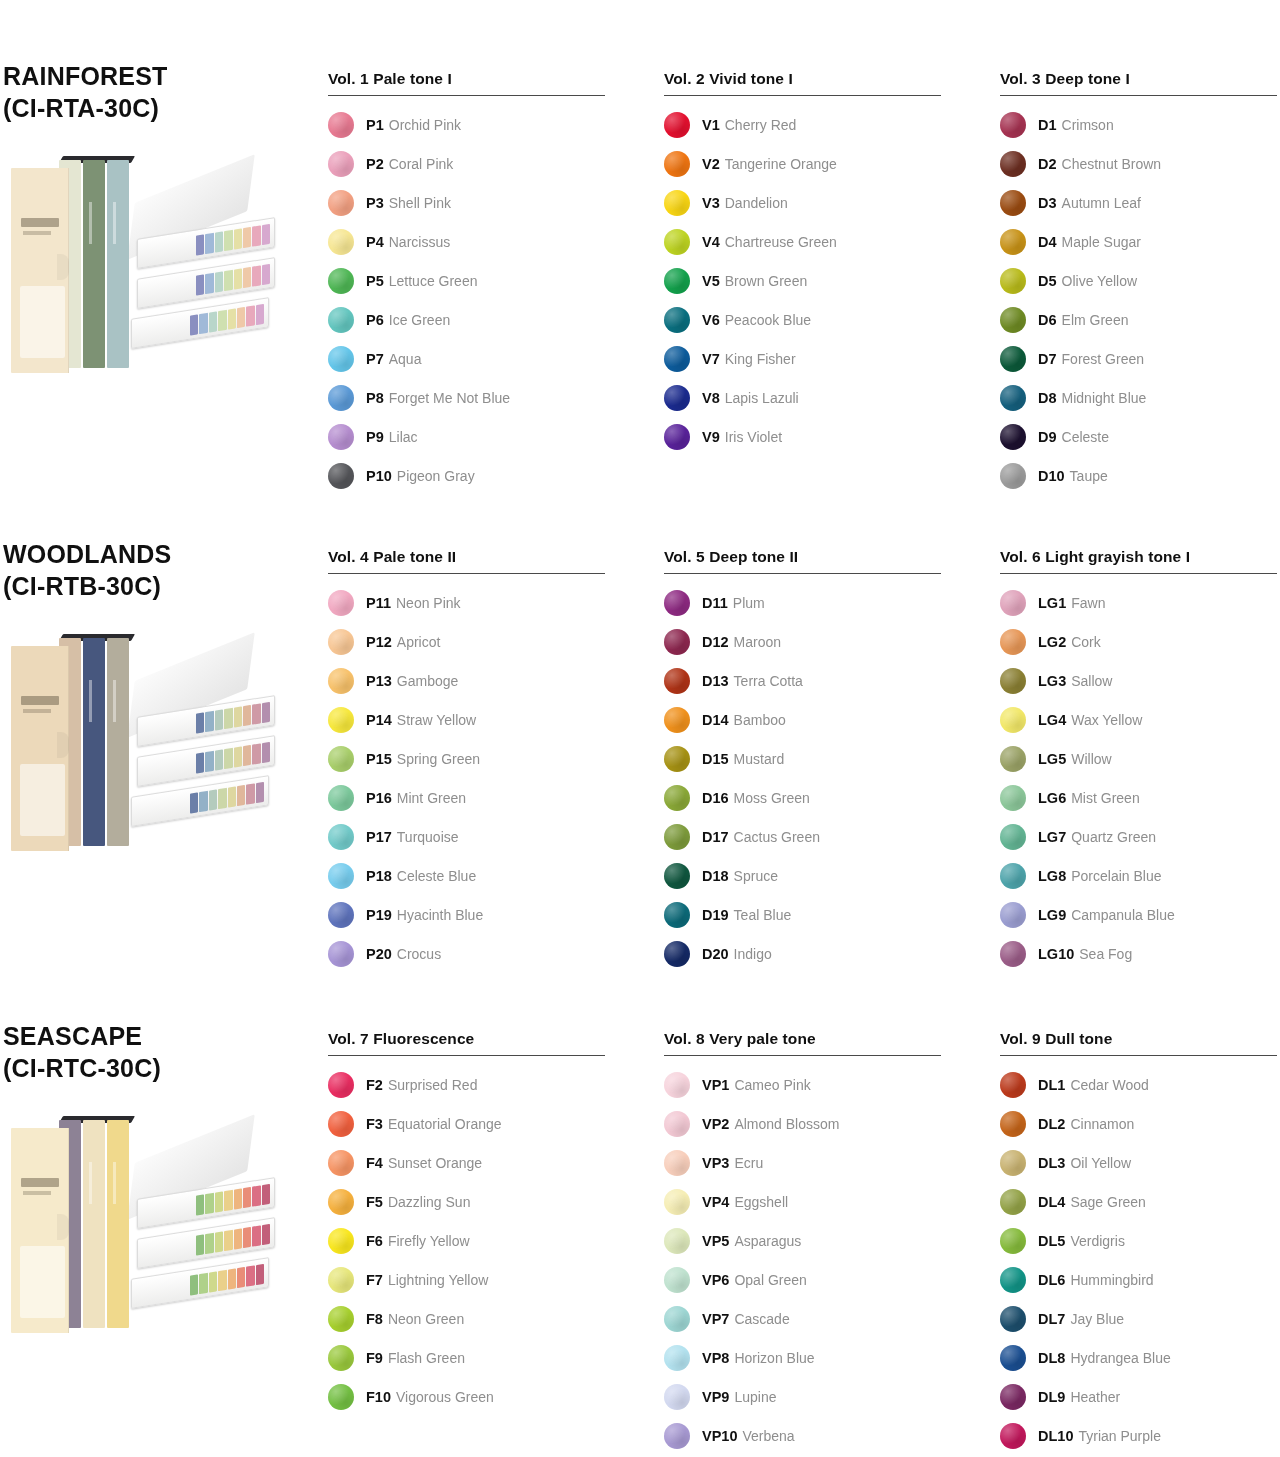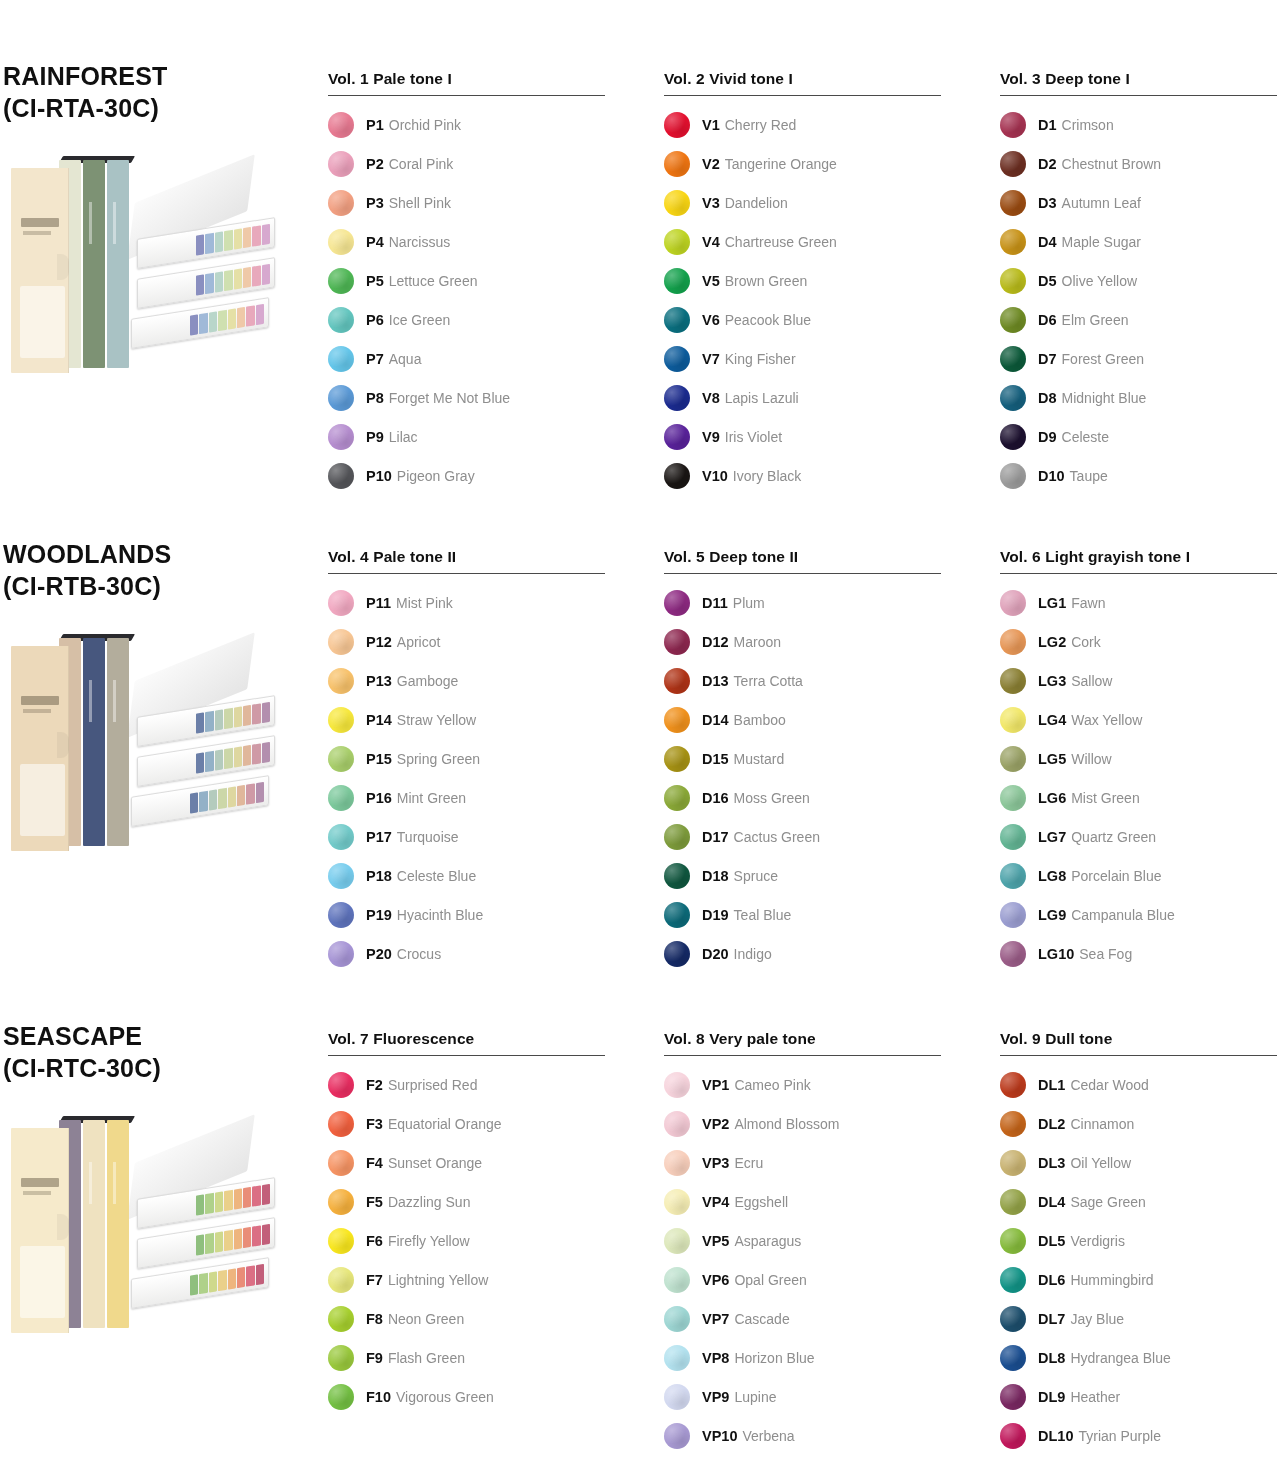--- a/index.html
+++ b/index.html
@@ -382,25 +382,20 @@
           <li class="swatch-row">
             <span class="swatch-dot" style="background: rgb(27, 43, 143);"></span>
             <span class="swatch-code">V8</span>
             <span class="swatch-name">Lapis Lazuli</span>
           </li>
           <li class="swatch-row">
             <span class="swatch-dot" style="background: rgb(89, 34, 154);"></span>
             <span class="swatch-code">V9</span>
             <span class="swatch-name">Iris Violet</span>
           </li>
-          <li class="swatch-row">
-            <span class="swatch-dot" style="background: rgb(26, 22, 20);"></span>
-            <span class="swatch-code">V10</span>
-            <span class="swatch-name">Ivory Black</span>
-          </li>
         </ul>
     </div>
     <div class="vol c3">
       <div class="vol-title">Vol. 3 Deep tone I</div>
       <div class="vol-rule"></div>
       <ul class="swatch-list">
           <li class="swatch-row">
             <span class="swatch-dot" style="background: rgb(166, 51, 82);"></span>
             <span class="swatch-code">D1</span>
             <span class="swatch-name">Crimson</span>
@@ -508,21 +503,21 @@
       </div>
     </div>
 
     <div class="vol c1">
       <div class="vol-title">Vol. 4 Pale tone II</div>
       <div class="vol-rule"></div>
       <ul class="swatch-list">
           <li class="swatch-row">
             <span class="swatch-dot" style="background: rgb(242, 169, 194);"></span>
             <span class="swatch-code">P11</span>
-            <span class="swatch-name">Mist Pink</span>
+            <span class="swatch-name">Neon Pink</span>
           </li>
           <li class="swatch-row">
             <span class="swatch-dot" style="background: rgb(248, 199, 149);"></span>
             <span class="swatch-code">P12</span>
             <span class="swatch-name">Apricot</span>
           </li>
           <li class="swatch-row">
             <span class="swatch-dot" style="background: rgb(248, 194, 107);"></span>
             <span class="swatch-code">P13</span>
             <span class="swatch-name">Gamboge</span>

